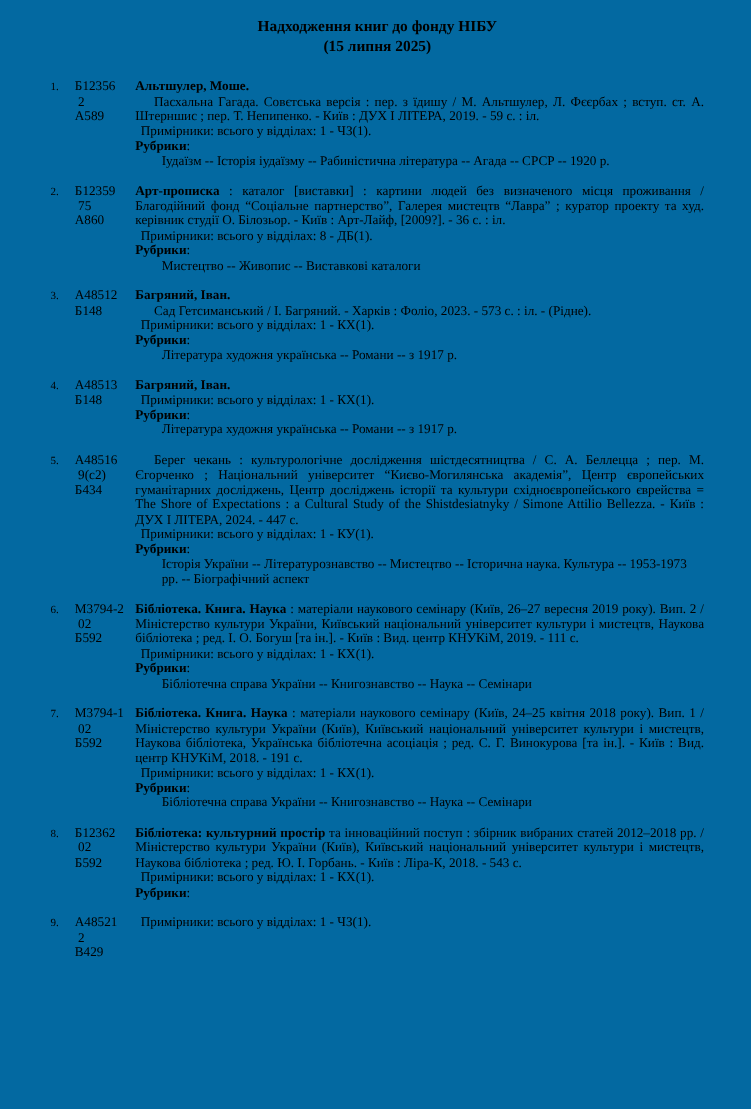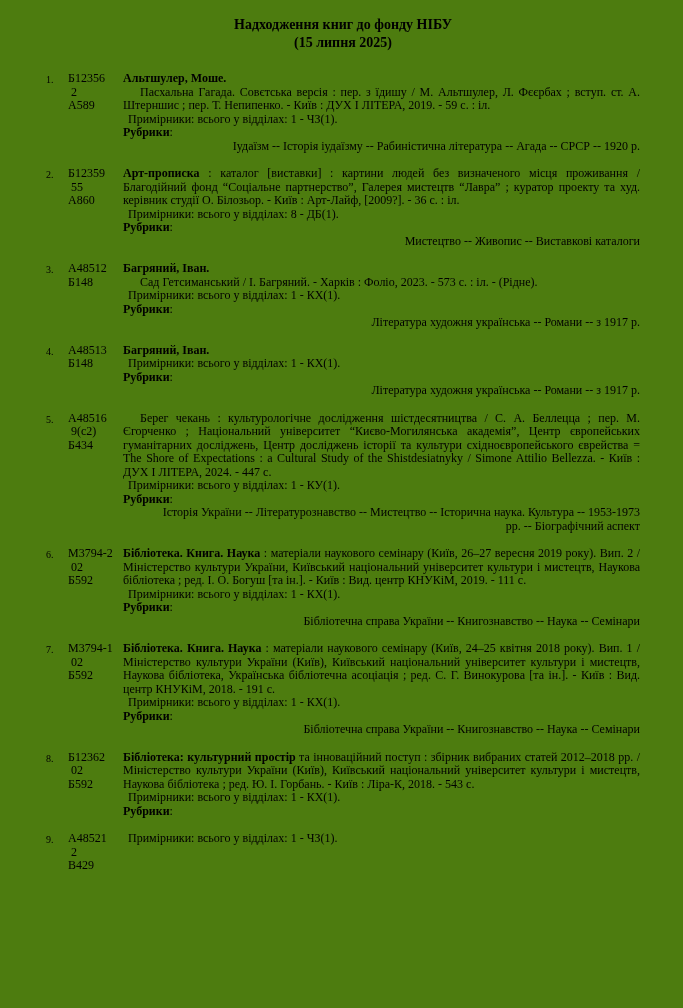--- a/index.html
+++ b/index.html
@@ -1,20 +1,20 @@
 <!DOCTYPE html>
 <html><head>
 <meta charset="utf-8">
 <style>
   * { box-sizing: border-box; }
   html, body { margin: 0; padding: 0; background: #ffffff; }
   .page {
     width: 683px;
     height: 1008px;
-    background: #4d7c0f;
+    background: #0369a1;
     color: #000000;
     font-family: "Liberation Serif", serif;
     font-size: 12px;
     line-height: 13.5px;
     padding: 16px 43px 20px 46px;
     overflow: hidden;
   }
   .doc-title {
     text-align: center;
     font-weight: bold;
@@ -34,21 +34,21 @@
     flex: none;
     font-weight: normal;
     white-space: pre;
   }
   .body { flex: 1; min-width: 0; }
   .heading { font-weight: bold; }
   .desc { margin: 0; text-align: justify; }
   .desc.indent { text-indent: 17px; }
   .copies { padding-left: 5px; }
   .rubrics-label b { font-weight: bold; }
-  .rubric { text-align: right; margin-left: 24px; }
+  .rubric { text-align: left; margin-left: 24px; }
 </style>
 </head>
 <body>
 
 <div class="page">
   <div class="doc-title">
     <div>Надходження книг до фонду НІБУ</div>
     <div>(15 липня 2025)</div>
   </div>
   <div id="entries">
@@ -59,21 +59,21 @@
           <div class="heading">Альтшулер, Моше.</div>
           <p class="desc indent">Пасхальна Гагада. Совєтська версія : пер. з їдишу / М. Альтшулер, Л. Фєєрбах ; вступ. ст. А. Штерншис ; пер. Т. Непипенко. - Київ : ДУХ І ЛІТЕРА, 2019. - 59 с. : іл.</p>
           <div class="copies">Примірники: всього у відділах: 1 - ЧЗ(1).</div>
           <div class="rubrics-label"><b>Рубрики</b>:</div>
           <div class="rubric">Іудаїзм -- Історія іудаїзму -- Рабиністична література -- Агада -- СРСР -- 1920 р.</div>
         </div>
   </div>
 
   <div class="entry">
     <div class="num">2.</div>
-    <div class="call"><div>Б12359</div><div> 55</div><div>А860</div></div>
+    <div class="call"><div>Б12359</div><div> 75</div><div>А860</div></div>
     <div class="body">
           <p class="desc"><b>Арт-прописка</b> : каталог [виставки] : картини людей без визначеного місця проживання / Благодійний фонд “Соціальне партнерство”, Галерея мистецтв “Лавра” ; куратор проекту та худ. керівник студії О. Білозьор. - Київ : Арт-Лайф, [2009?]. - 36 с. : іл.</p>
           <div class="copies">Примірники: всього у відділах: 8 - ДБ(1).</div>
           <div class="rubrics-label"><b>Рубрики</b>:</div>
           <div class="rubric">Мистецтво -- Живопис -- Виставкові каталоги</div>
         </div>
   </div>
 
   <div class="entry">
     <div class="num">3.</div>

